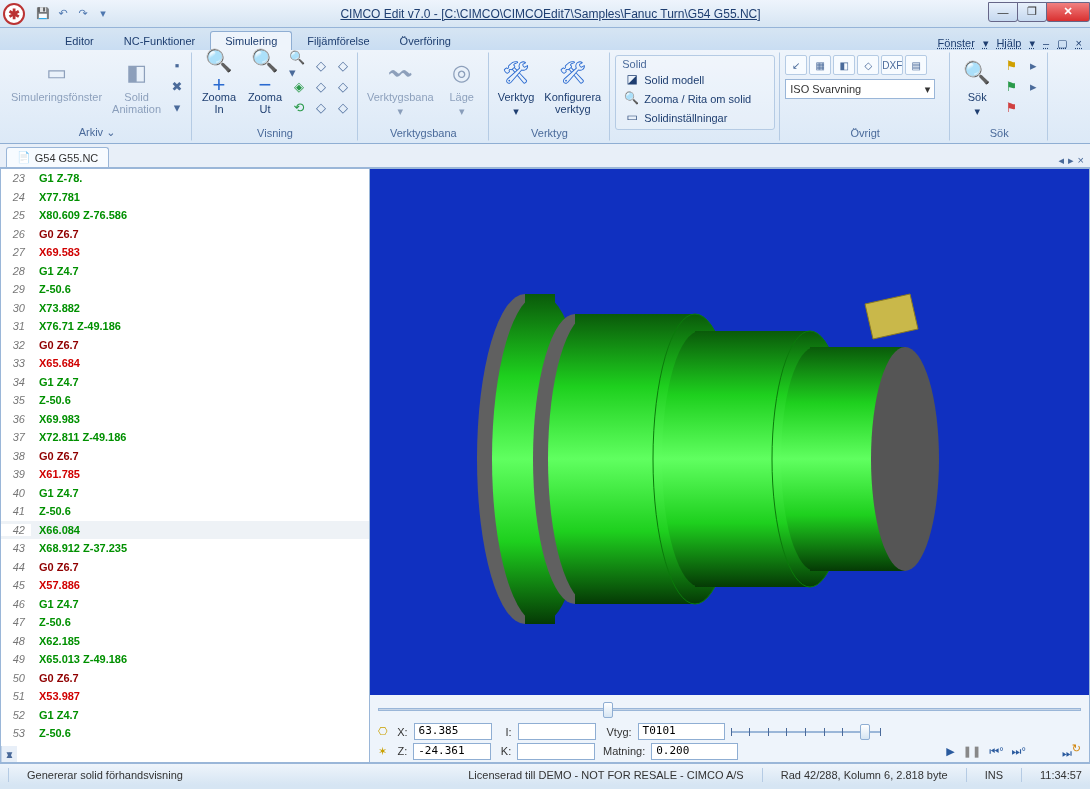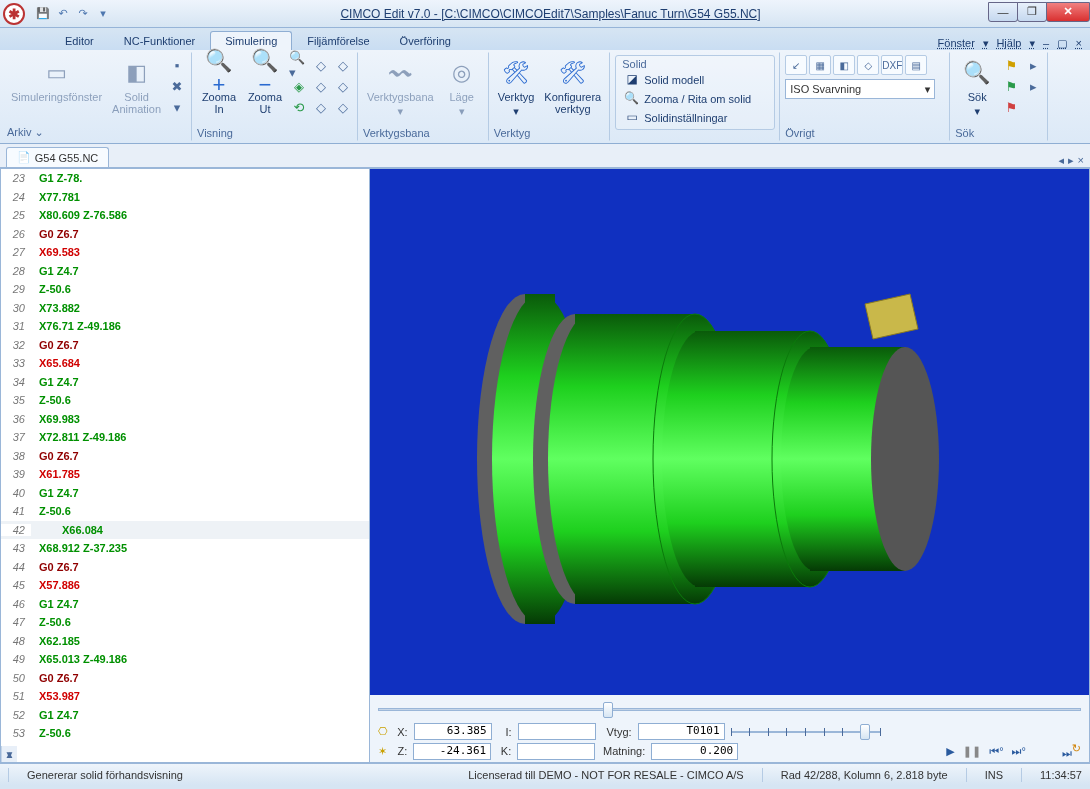--- a/index.html
+++ b/index.html
@@ -19,21 +19,21 @@
 
 .ribbon-tabs { height:22px; display:flex; align-items:flex-end; padding-left:50px; background:linear-gradient(#d6e5f3,#c9ddf2); }
 .rtab { padding:3px 14px; color:#1e3e70; cursor:default; border:1px solid transparent; border-bottom:none; }
 .rtab.active { background:#eef4fb; border-color:#8faed3; border-radius:3px 3px 0 0;text-align:center; }
 .ribbon-right { margin-left:auto; margin-right:8px; display:flex; gap:8px; color:#1e3e70; }
 .ribbon-right span { text-decoration:underline dotted; }
 
 .ribbon-body { height:94px; background:linear-gradient(#eef4fb,#dce9f7); border-bottom:1px solid #8faed3; display:flex; padding:2px; }
 .rgroup { border:1px solid transparent; border-right:1px solid #b5cbe4; display:flex; flex-direction:column; padding:2px 4px 0; }
 .rgroup-body { flex:1; display:flex; align-items:flex-start; gap:2px; }
-.rgroup-label { color:#4a6a9a; font-size:11px; padding:1px 0; }
+.rgroup-label { text-align:center; color:#4a6a9a; font-size:11px; padding:1px 0; }
 .rbtn { display:flex; flex-direction:column; align-items:center; justify-content:flex-start; padding:2px 4px; min-width:44px; color:#1e3e70; text-align:center; line-height:1.1; gap:2px; border-radius:3px; }
 .rbtn.large { min-width:50px; }
 .rbtn.disabled { opacity:0.45; }
 .rbtn .icon { width:32px; height:32px; display:flex; align-items:center; justify-content:center; font-size:22px; }
 .rbtn.small { flex-direction:row; min-width:0; padding:1px 4px; gap:4px; width:100%; justify-content:flex-start; }
 .rbtn.small .icon { width:16px; height:16px; font-size:12px; }
 .mini-col { display:flex; flex-direction:column; gap:1px; }
 .mini-btn { width:20px; height:20px; display:flex; align-items:center; justify-content:center; color:#4a6a9a; font-size:13px; }
 .solid-group { border:1px solid #b5cbe4; border-radius:3px; padding:2px 4px; display:flex; flex-direction:column; gap:1px; background:rgba(255,255,255,0.2); }
 .solid-group .hdr { color:#4a6a9a; padding:0 2px; }
@@ -44,39 +44,39 @@
 
 .doctab-bar { height:24px; background:#e8eff8; border-bottom:1px solid #9ab6d8; display:flex; align-items:flex-end; padding:0 6px; }
 .doctab { padding:3px 10px; background:#f7fbff; border:1px solid #9ab6d8; border-bottom:none; border-radius:3px 3px 0 0; color:#333; font-size:11px; display:flex; align-items:center; gap:4px; }
 .doctab-nav { margin-left:auto; color:#4a6a9a; display:flex; gap:4px; }
 
 
 .main { display:flex; height:595px; }
 .codepane { width:370px; background:#fff; border:1px solid #9ab6d8; display:flex; flex-direction:column; font-family:Consolas,"Courier New",monospace; font-size:13px; overflow:hidden;}
 .codelines { flex:1; overflow:hidden; }
 .cline { display:flex; height:18.5px; align-items:center; }
-.cline.hl { background:#eef2f6;gap:23px; }
+.cline.hl { background:#eef2f6; }
 .lno { width:30px; text-align:right; color:#777; padding-right:6px; font-style:italic; background:#fff; }
 .ctxt { padding-left:8px; white-space:pre; }
 .t-green { color:#009000; font-weight:bold; }
 .t-darkred { color:#900000; font-weight:bold; }
 .t-red { color:#d00000; font-weight:bold; }
 .scrollbar-v { width:16px; background:#e8eff8; border-left:1px solid #c5d5e8; position:relative; }
 .sb-arrow { height:16px; display:flex; align-items:center; justify-content:center; color:#4a6a9a; font-size:10px; }
 .sb-thumb { position:absolute; left:2px; right:2px; background:linear-gradient(#dce9f7,#b8cfe8); border:1px solid #8faed3; border-radius:2px; }
 
 .simpane { flex:1; display:flex; flex-direction:column; border:1px solid #9ab6d8; border-left:none;}
 .sim-canvas { flex:1; background:#1030c0; position:relative; overflow:hidden; }
 .sim-bottom { background:#eef4fb; padding:4px 8px 2px; }
 .slider { height:16px; position:relative; margin:2px 0 6px; }
 .slider-track { position:absolute; left:0; right:0; top:7px; height:3px; background:#c5d5e8; border:1px solid #9ab6d8; }
 .slider-thumb { position:absolute; top:1px; width:10px; height:16px; background:linear-gradient(#fff,#d6e5f3); border:1px solid #8faed3; border-radius:2px; }
 .readouts { display:flex; align-items:center; gap:6px; flex-wrap:wrap; }
 .ro-lbl { color:#333; width:14px; text-align:right; }
-.ro-val { width:78px; height:17px; border:1px solid #8faed3; background:#fff; text-align:right; padding:0 4px; font-family:Consolas,monospace; font-size:11px; }
+.ro-val { width:78px; height:17px; border:1px solid #8faed3; background:#fff; padding:0 4px; font-family:Consolas,monospace; font-size:11px; }
 .ro-val.wide { width:87px; }
 .play-ctrls { margin-left:auto; display:flex; gap:8px; color:#2a5a9e; font-size:13px; align-items:center;}
 .feed-slider { width:150px; position:relative; height:16px;}
 .feed-track { position:absolute; left:0; right:0; top:7px; height:2px; background:#9ab6d8;}
 .feed-ticks { position:absolute; left:0; right:0; top:4px; height:8px; display:flex; justify-content:space-between;}
 .feed-tick { width:1px; background:#4a6a9a;}
 
 
 .statusbar { height:22px; background:linear-gradient(#eef4fb,#d6e5f3); border-top:1px solid #9ab6d8; display:flex; align-items:center; padding:0 8px; color:#333; gap:18px; }
 .statusbar .spacer { flex:1; }

